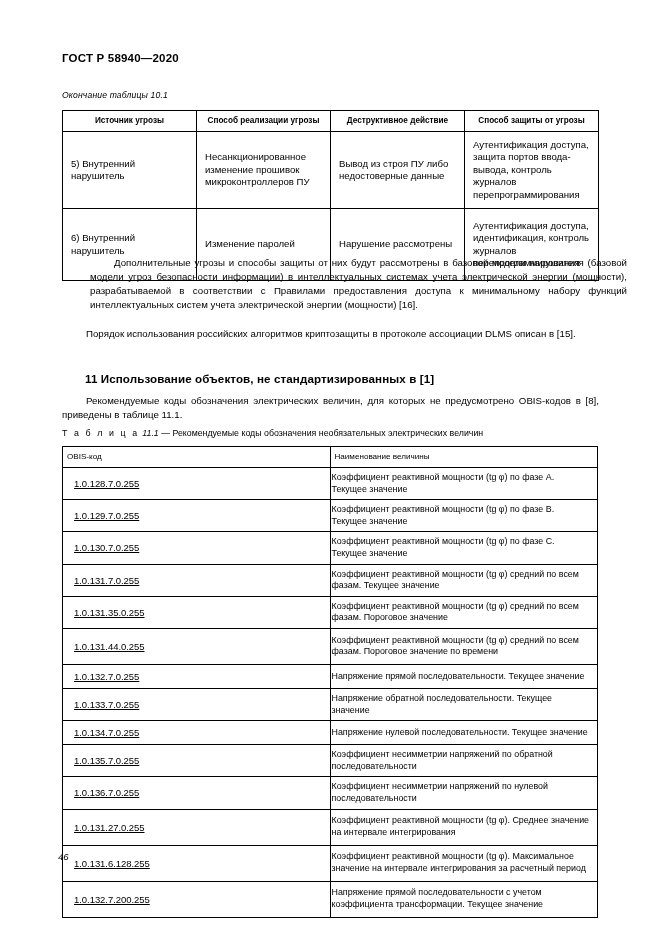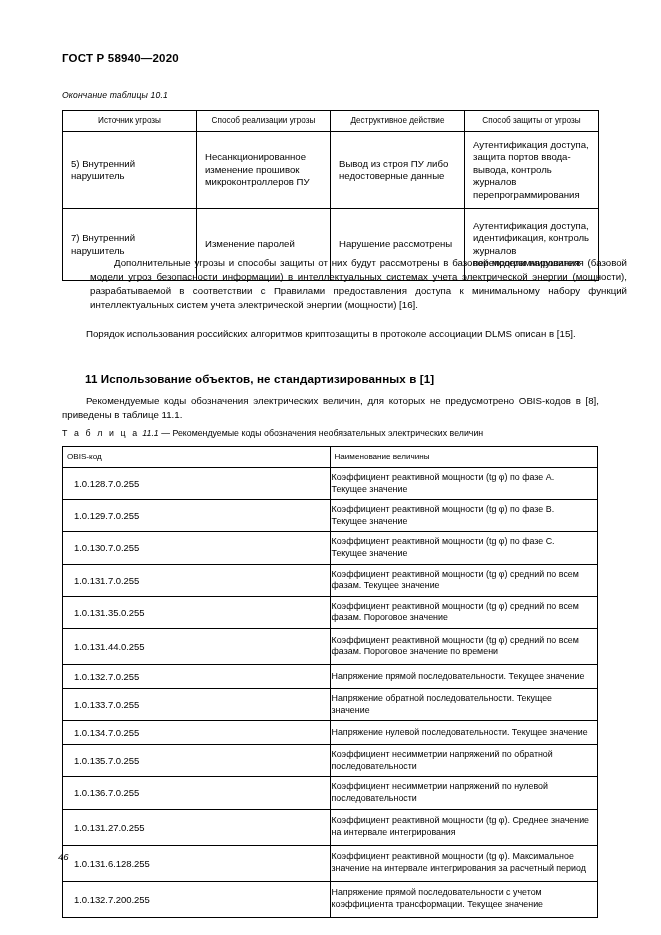--- a/index.html
+++ b/index.html
@@ -67,20 +67,21 @@
     left: 62px;
     top: 110px;
     width: 537px;
   }
   #table-10-1 thead td {
     text-align: center;
     font-size: 8.2px;
     padding: 5px 4px 6px;
     vertical-align: middle;
     border-bottom-width: 1.3px;
+    font-weight: bold;
   }
   #table-10-1 tbody td {
     font-size: 9.6px;
     line-height: 12.4px;
     vertical-align: middle;
     padding: 7px 8px 7px 8px;
   }
   #table-10-1 tbody td.c-src { width: 108px; }
   #table-10-1 tbody td.c-way { width: 137px; }
   #table-10-1 tbody td.c-act { width: 128px; }
@@ -143,20 +144,21 @@
     vertical-align: middle;
     padding: 5px 4px 6px;
     border-bottom-width: 1.3px;
   }
   #table-11-1 td.col-code {
     width: 112px;
     font-size: 9.5px;
     vertical-align: middle;
     padding-left: 11px;
     letter-spacing: -0.05px;
+    text-decoration: underline;
   }
   #table-11-1 td.col-name {
     font-size: 8.9px;
     line-height: 11.6px;
     vertical-align: middle;
     padding-left: 1px;
     padding-right: 7px;
     margin-left: 48px;
   }
   #table-11-1 tbody tr td { height: 15px; }
@@ -190,21 +192,21 @@
       </tr>
     </thead>
     <tbody>
       <tr class="r1">
         <td class="c-src">5) Внутренний нарушитель</td>
         <td class="c-way">Несанкционированное изменение прошивок микроконтроллеров ПУ</td>
         <td class="c-act">Вывод из строя ПУ либо недостоверные данные</td>
         <td class="c-prt">Аутентификация доступа, защита портов ввода-вывода, контроль журналов перепрограммирования</td>
       </tr>
       <tr class="r2">
-        <td class="c-src">7) Внутренний нарушитель</td>
+        <td class="c-src">6) Внутренний нарушитель</td>
         <td class="c-way">Изменение паролей</td>
         <td class="c-act">Нарушение рассмотрены</td>
         <td class="c-prt">Аутентификация доступа, идентификация, контроль журналов перепрограммирования</td>
       </tr>
     </tbody>
   </table>
 
   <p class="para" id="para-1">Дополнительные угрозы и способы защиты от них будут рассмотрены в базовой модели нарушителя (базовой модели угроз безопасности информации) в интеллектуальных системах учета электрической энергии (мощности), разрабатываемой в соответствии с Правилами предоставления доступа к минимальному набору функций интеллектуальных систем учета электрической энергии (мощности) [16].</p>
 
   <p class="para" id="para-2">Порядок использования российских алгоритмов криптозащиты в протоколе ассоциации DLMS описан в [15].</p>

